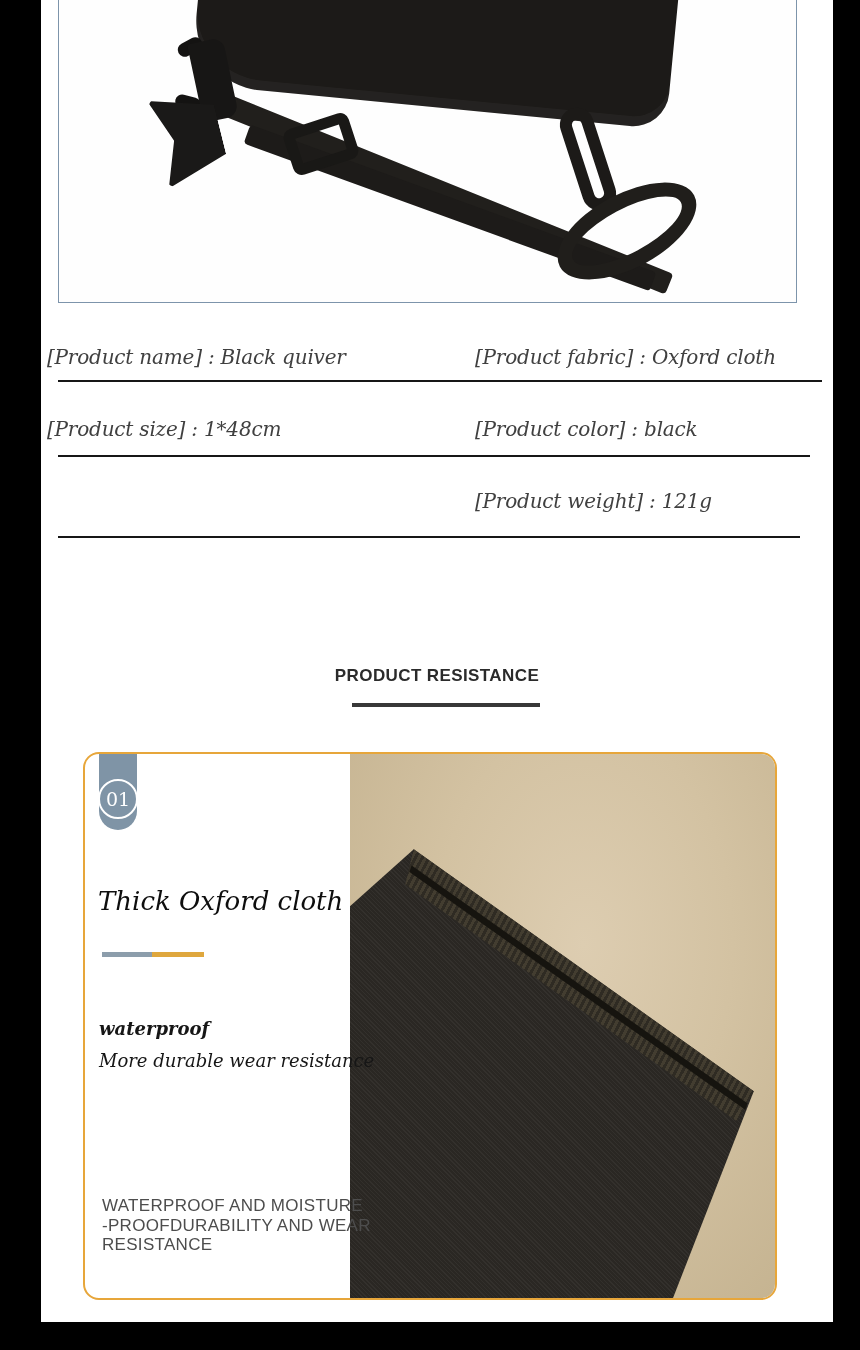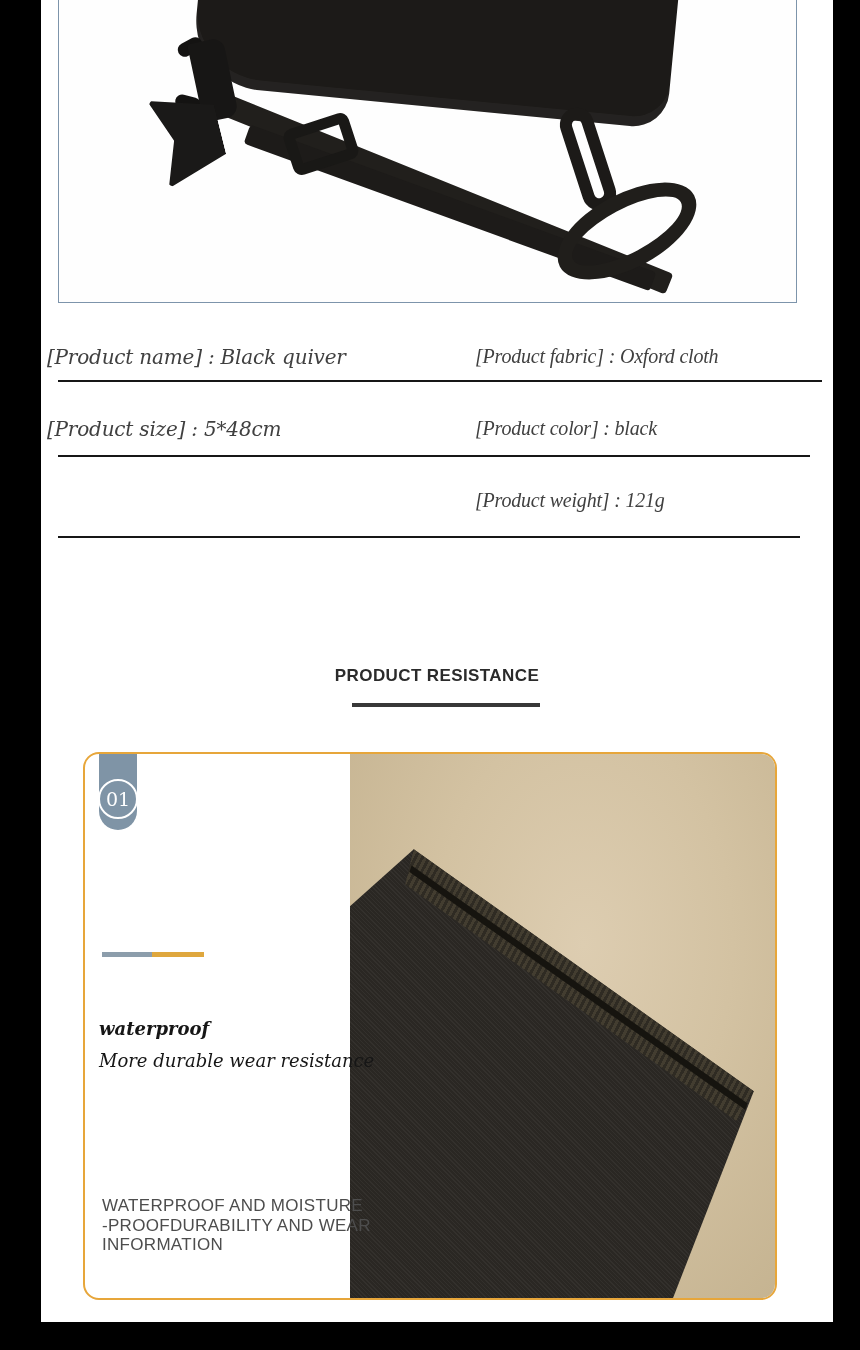--- a/index.html
+++ b/index.html
@@ -86,21 +86,21 @@
     transform:rotate(72deg);
   }
 
   
   .spec-row{
     position:absolute;left:6px;width:760px;
     font-family:"DejaVu Serif", serif;
     font-style:italic;font-size:20px;color:#404040;
     letter-spacing:-0.2px;white-space:nowrap;
   }
-  .spec-row .right-col{position:absolute;left:428px;top:0;font-family:Liberation Serif, serif;}
+  .spec-row .right-col{position:absolute;left:428px;top:0;}
   .row-1{top:345px;}
   .row-2{top:417px;}
   .row-3{top:489px;}
   .spec-line{position:absolute;left:17px;height:2px;background:#161616;}
   .line-1{top:380px;width:764px;}
   .line-2{top:455px;width:752px;}
   .line-3{top:536px;width:742px;}
 
   
   .section-header{
@@ -197,21 +197,21 @@
     <div class="q-slider"></div>
   </div>
 
   <div class="spec-row row-1">
     <span>[Product name] : Black quiver</span>
     <span class="right-col">[Product fabric] : Oxford cloth</span>
   </div>
   <div class="spec-line line-1"></div>
 
   <div class="spec-row row-2">
-    <span>[Product size] : 5*48cm</span>
+    <span>[Product size] : 1*48cm</span>
     <span class="right-col">[Product color] : black</span>
   </div>
   <div class="spec-line line-2"></div>
 
   <div class="spec-row row-3">
     <span class="right-col">[Product weight] : 121g</span>
   </div>
   <div class="spec-line line-3"></div>
 
   <div class="section-header">
@@ -226,29 +226,30 @@
       <div class="fabric-band"></div>
       <div class="fabric-edge"></div>
     </div>
 
     <div class="badge">
       <div class="badge-circle">
         <span>01</span>
       </div>
     </div>
 
+    <div class="card-title">Thick Oxford cloth</div>
 
     <div class="divider">
       <span class="seg seg-gray"></span><span class="seg seg-yellow"></span>
     </div>
 
     <div class="point point-1">waterproof</div>
     <div class="point point-2">More durable wear resistance</div>
 
     <div class="caption">
       <div>WATERPROOF AND MOISTURE</div>
       <div>-PROOFDURABILITY AND WEAR</div>
-      <div> INFORMATION</div>
+      <div> RESISTANCE</div>
     </div>
 
   </div>
 
 </div>
 
 </body></html>

